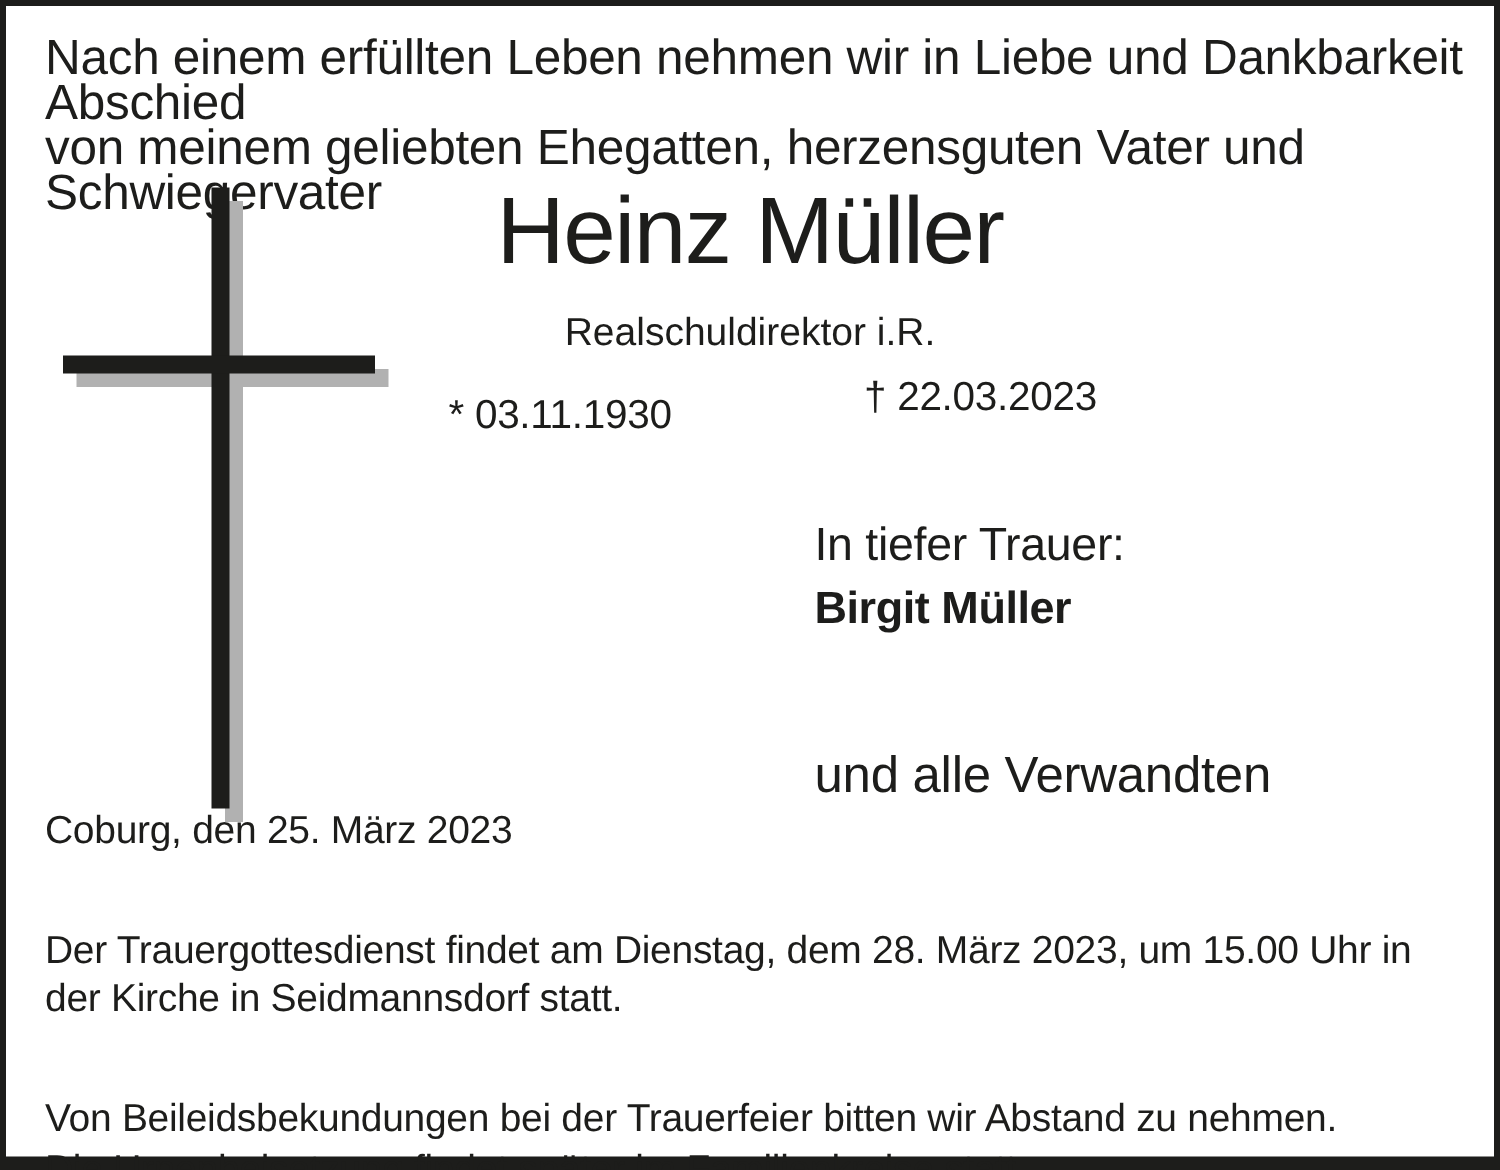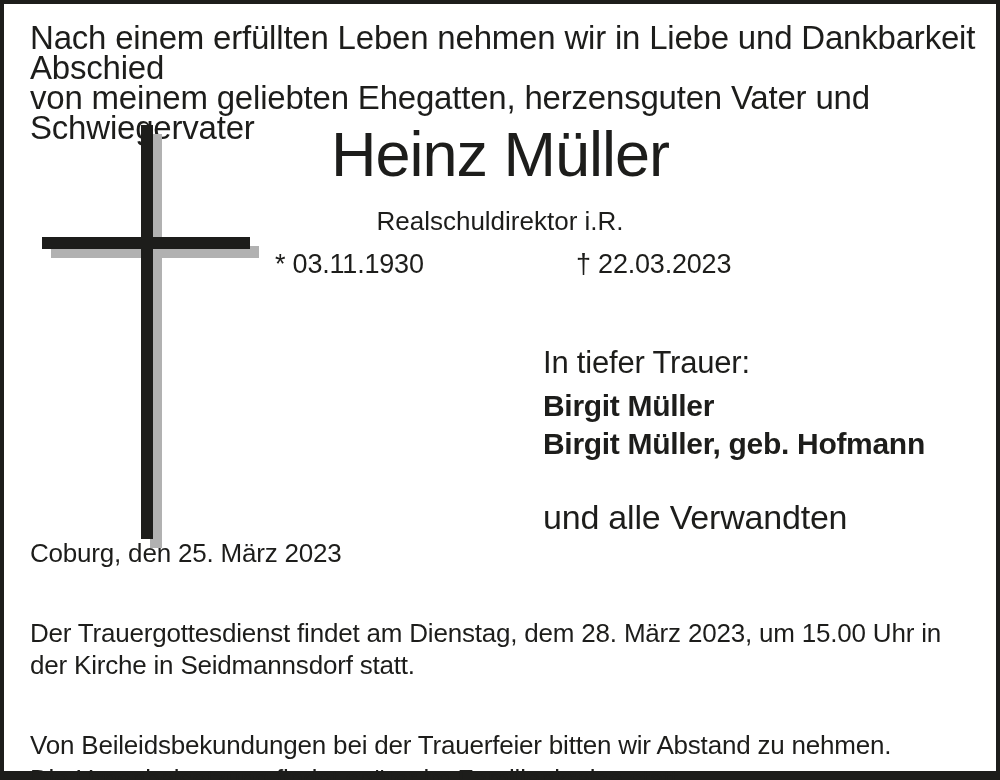--- a/index.html
+++ b/index.html
@@ -68,21 +68,21 @@
     text-align: center;
     font-size: 26px;
     line-height: 1;
   }
   .date {
     top: 251px;
     font-size: 27px;
     line-height: 1;
     letter-spacing: -0.2px;
   }
-  .birth { left: 275px; }
+  .birth { left: 299px; margin-top: 12px; }
   .death { left: 576px; }
 
   .mourning-heading {
     left: 543px;
     top: 347px;
     font-size: 31px;
     line-height: 1;
     letter-spacing: -0.2px;
   }
   .mourners {
@@ -145,21 +145,20 @@
 <div class="abs deceased-title">Realschuldirektor i.R.</div>
 
 <div class="abs date birth">* 03.11.1930</div>
 
 <div class="abs date death">† 22.03.2023</div>
 
 <div class="abs mourning-heading">In tiefer Trauer:</div>
 
 <div class="abs mourners">
   <div>Birgit Müller</div>
-  <div>Birgit Müller, geb. Hofmann</div>
 </div>
 
 <div class="abs mourning-suffix">und alle Verwandten</div>
 
 <div class="abs place-date">Coburg, den 25. März 2023</div>
 
 <div class="abs service">Der Trauergottesdienst findet am Dienstag, dem 28. März 2023, um 15.00 Uhr in
 der Kirche in Seidmannsdorf statt.</div>
 
 <div class="abs condolence">Von Beileidsbekundungen bei der Trauerfeier bitten wir Abstand zu nehmen.

